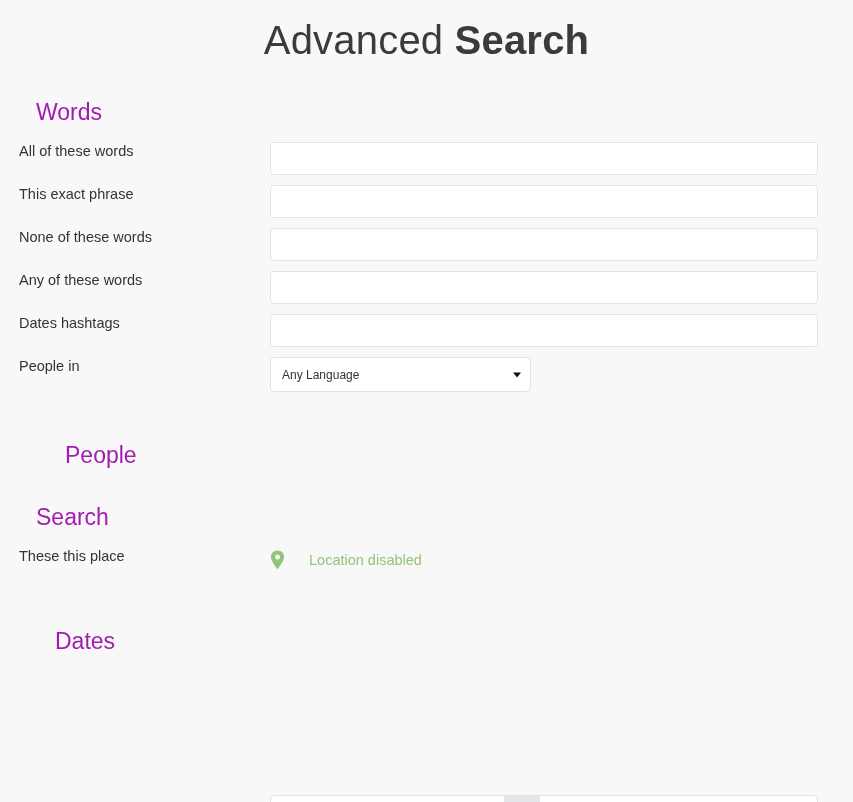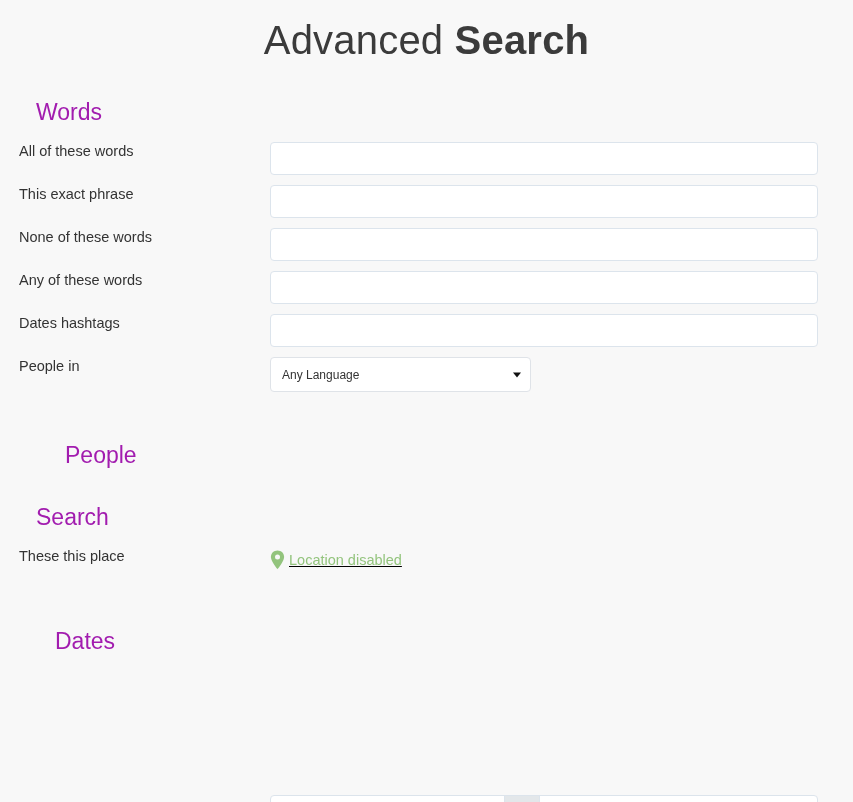--- a/index.html
+++ b/index.html
@@ -114,23 +114,22 @@
     border-left: 4px solid transparent;
     border-right: 4px solid transparent;
     border-top: 5px solid #111111;
     pointer-events: none;
   }
 
   
   .location-row {
     display: flex;
     align-items: center;
-    gap: 4px;
+    gap: 24px;
     height: 26px;
-    text-decoration: underline;
   }
   .pin-icon {
     display: block;
     width: 15px;
     height: 20px;
     flex: 0 0 15px;
   }
   .location-text {
     font-size: 14.5px;
     color: #93c47d;

